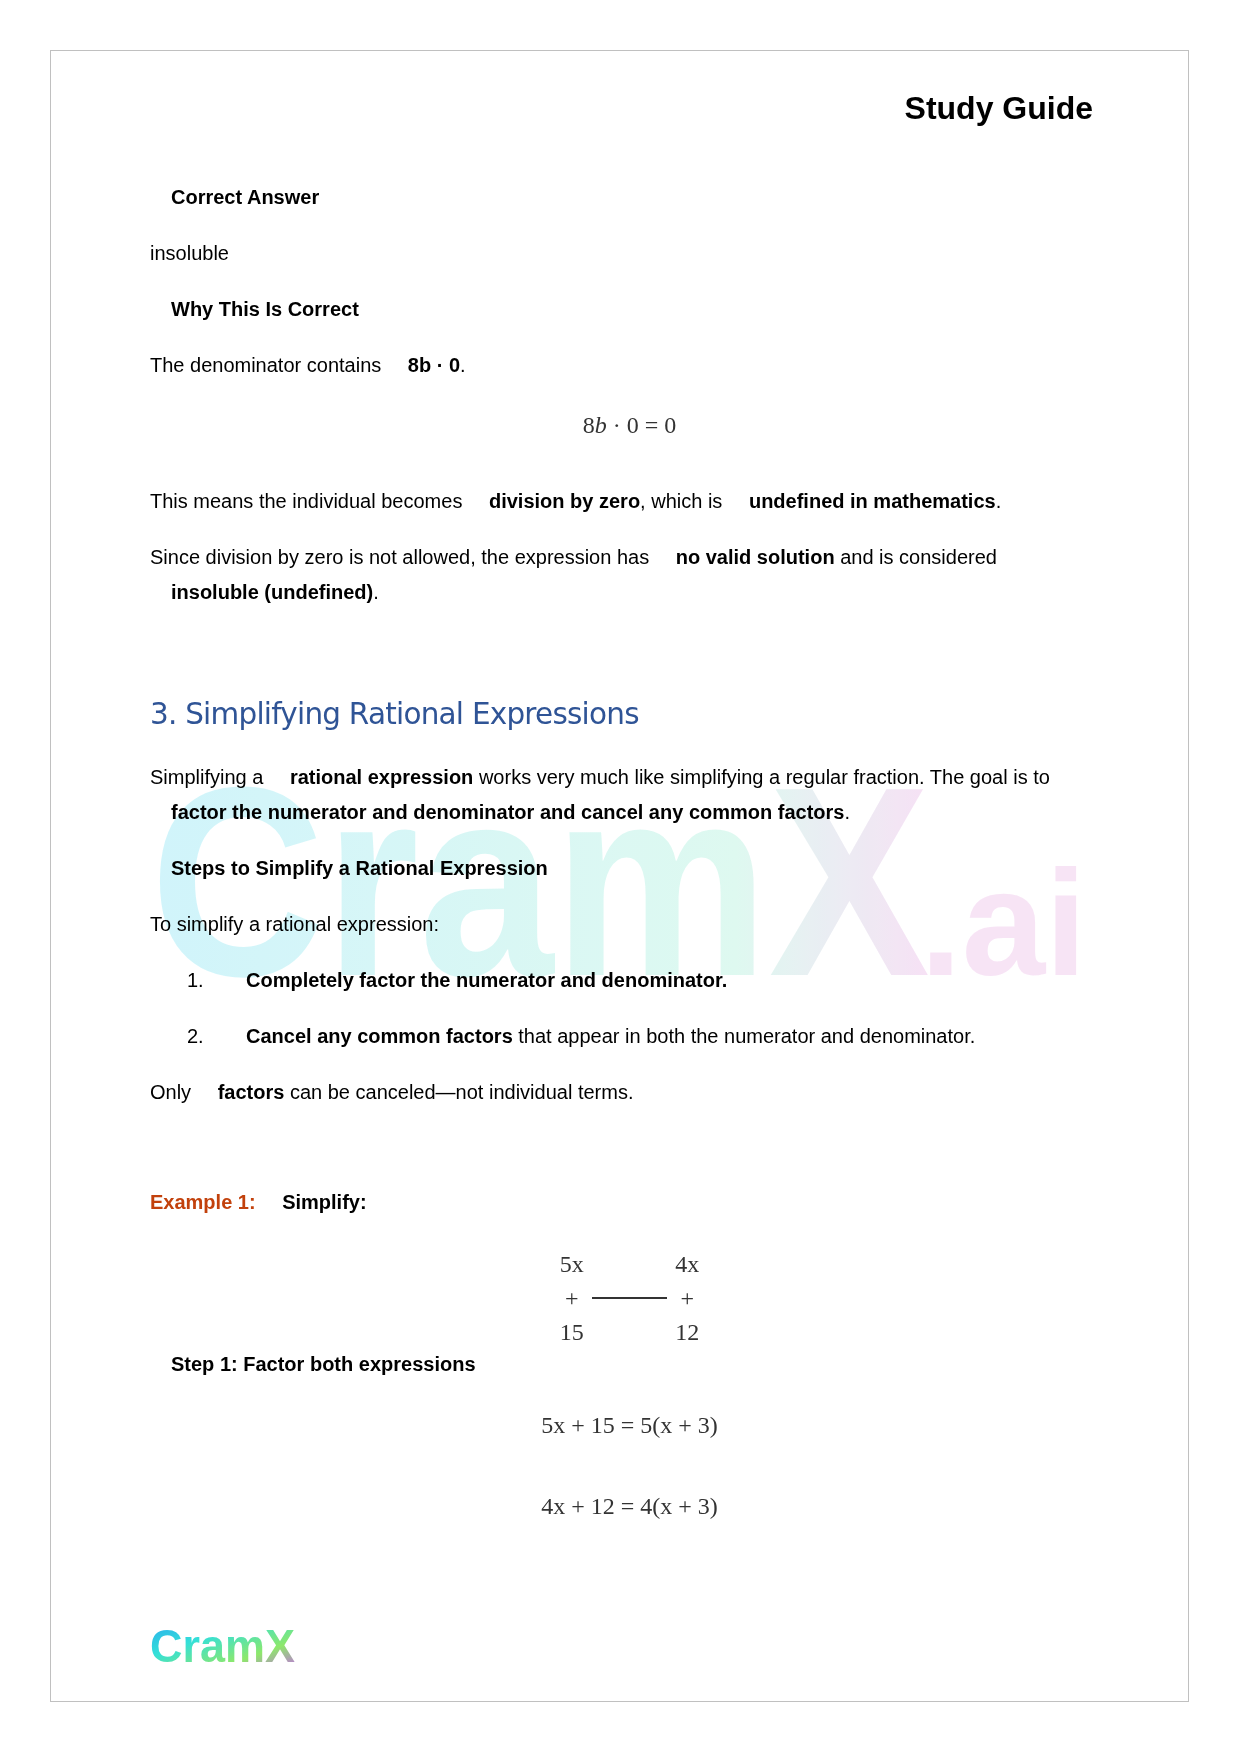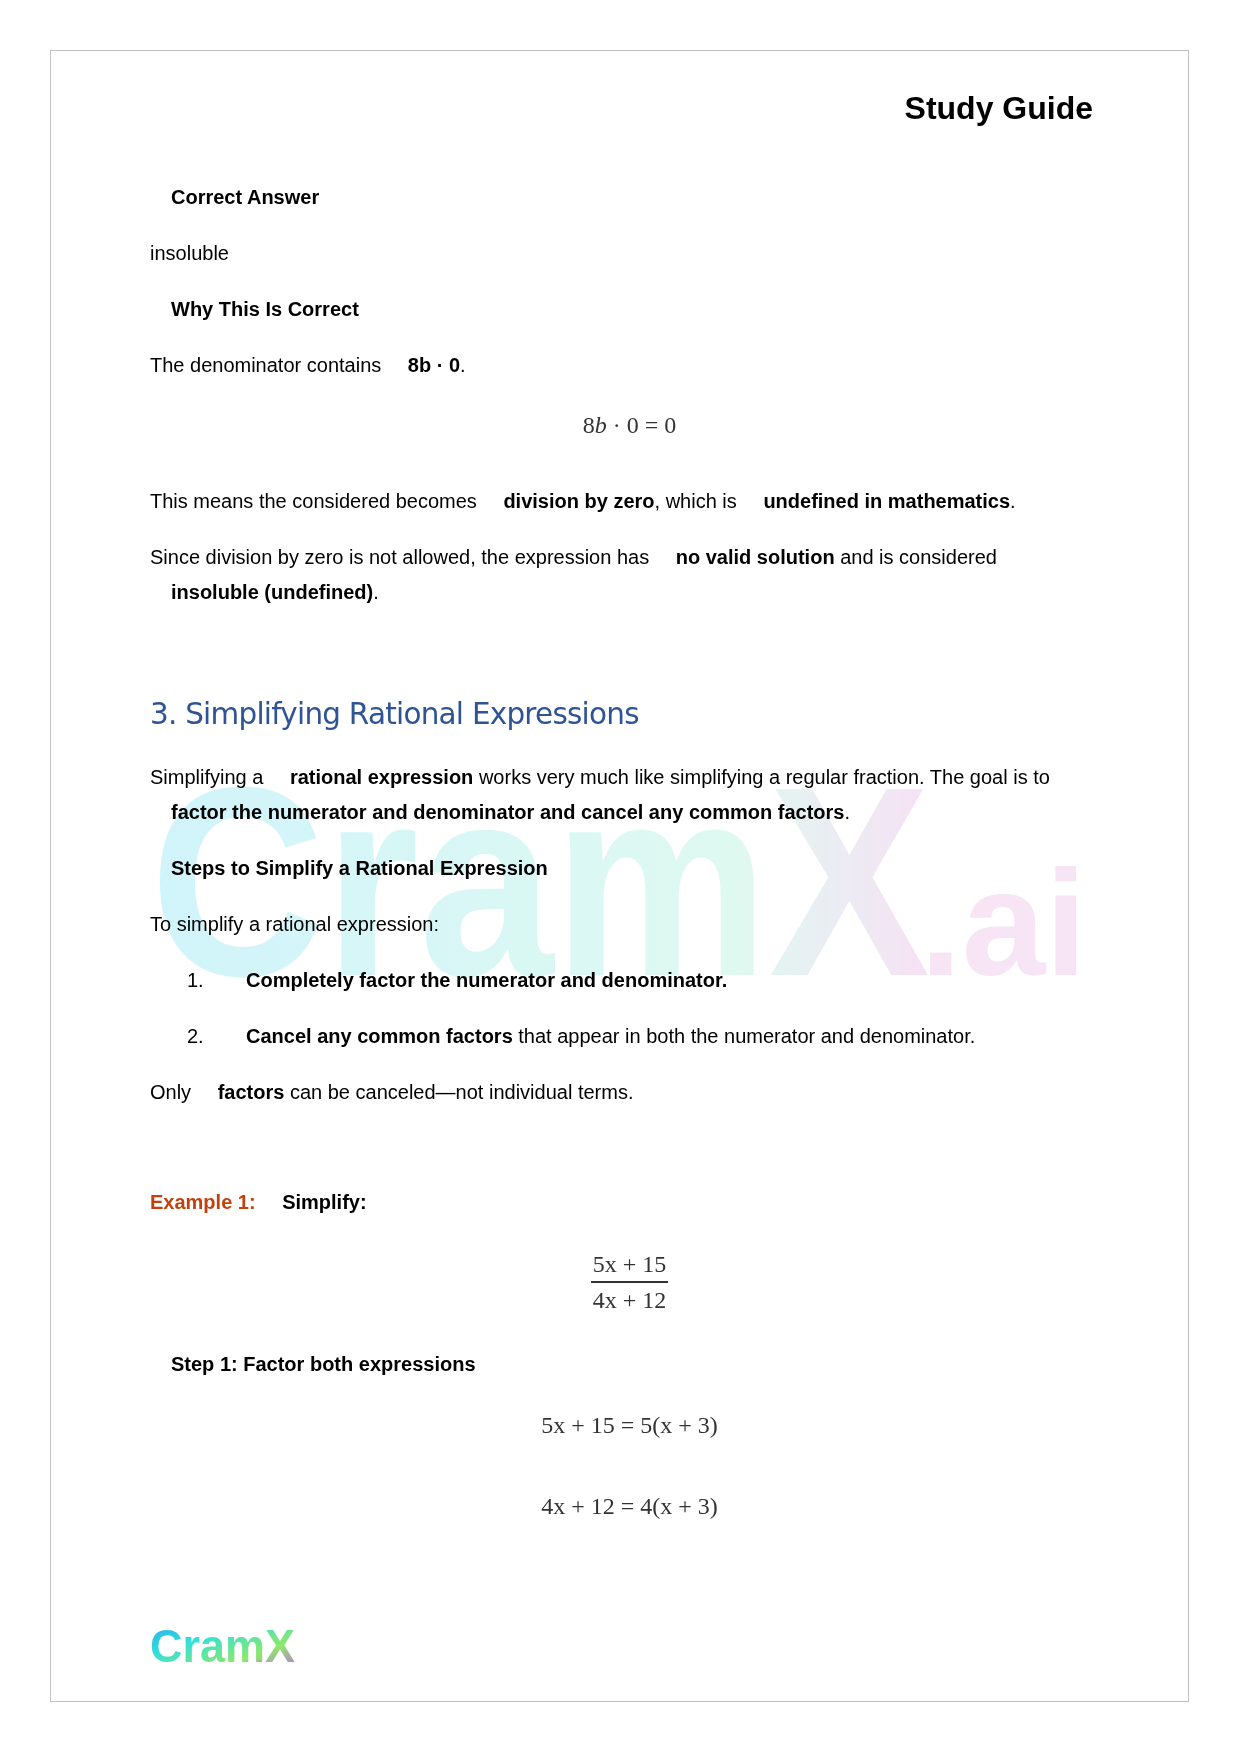--- a/index.html
+++ b/index.html
@@ -59,21 +59,21 @@
     transform-origin: left;
   }
   .list-num {
     position: absolute;
     left: -38px;
     font-weight: normal;
   }
   .example-label { color: #c2410c; font-weight: bold; }
   .frac {
     display: inline-flex;
-    flex-direction: column;
+    flex-direction: row;
     align-items: center;
   }
   .frac .num, .frac .den { padding: 0 2px; line-height: 34px; }
   .frac .bar { width: 100%; height: 2px; background: #333; }
   .watermark {
     left: 150px;
     top: 770px;
     width: 945px;
     height: 220px;
     pointer-events: none;
@@ -110,21 +110,21 @@
   <div class="abs txt bold" style="top:292px;">Why This Is Correct</div>
   <div class="abs txt" style="top:348px;">
     <span>The denominator contains </span><span class="bold">8b · 0</span><span>.</span>
   </div>
 
   <div class="abs math" style="top:412px;">
     <span>8</span><i>b</i><span> · 0 = 0</span>
   </div>
 
   <div class="abs txt" style="top:484px;">
-    <span>This means the considered becomes </span><span class="bold">division by zero</span><span>, which is </span><span class="bold">undefined in mathematics</span><span>.</span>
+    <span>This means the individual becomes </span><span class="bold">division by zero</span><span>, which is </span><span class="bold">undefined in mathematics</span><span>.</span>
   </div>
 
   <div class="abs txt" style="top:540px;">
     <span>Since division by zero is not allowed, the expression has </span><span class="bold">no valid solution</span><span> and is considered</span><br><span class="bold">insoluble (undefined)</span><span>.</span>
   </div>
 
   <div class="abs section-heading">3. Simplifying Rational Expressions</div>
 
   <div class="abs txt" style="top:760px;">
     <span>Simplifying a </span><span class="bold">rational expression</span><span> works very much like simplifying a regular fraction. The goal is to</span><br><span class="bold">factor the numerator and denominator and cancel any common factors</span><span>.</span>

